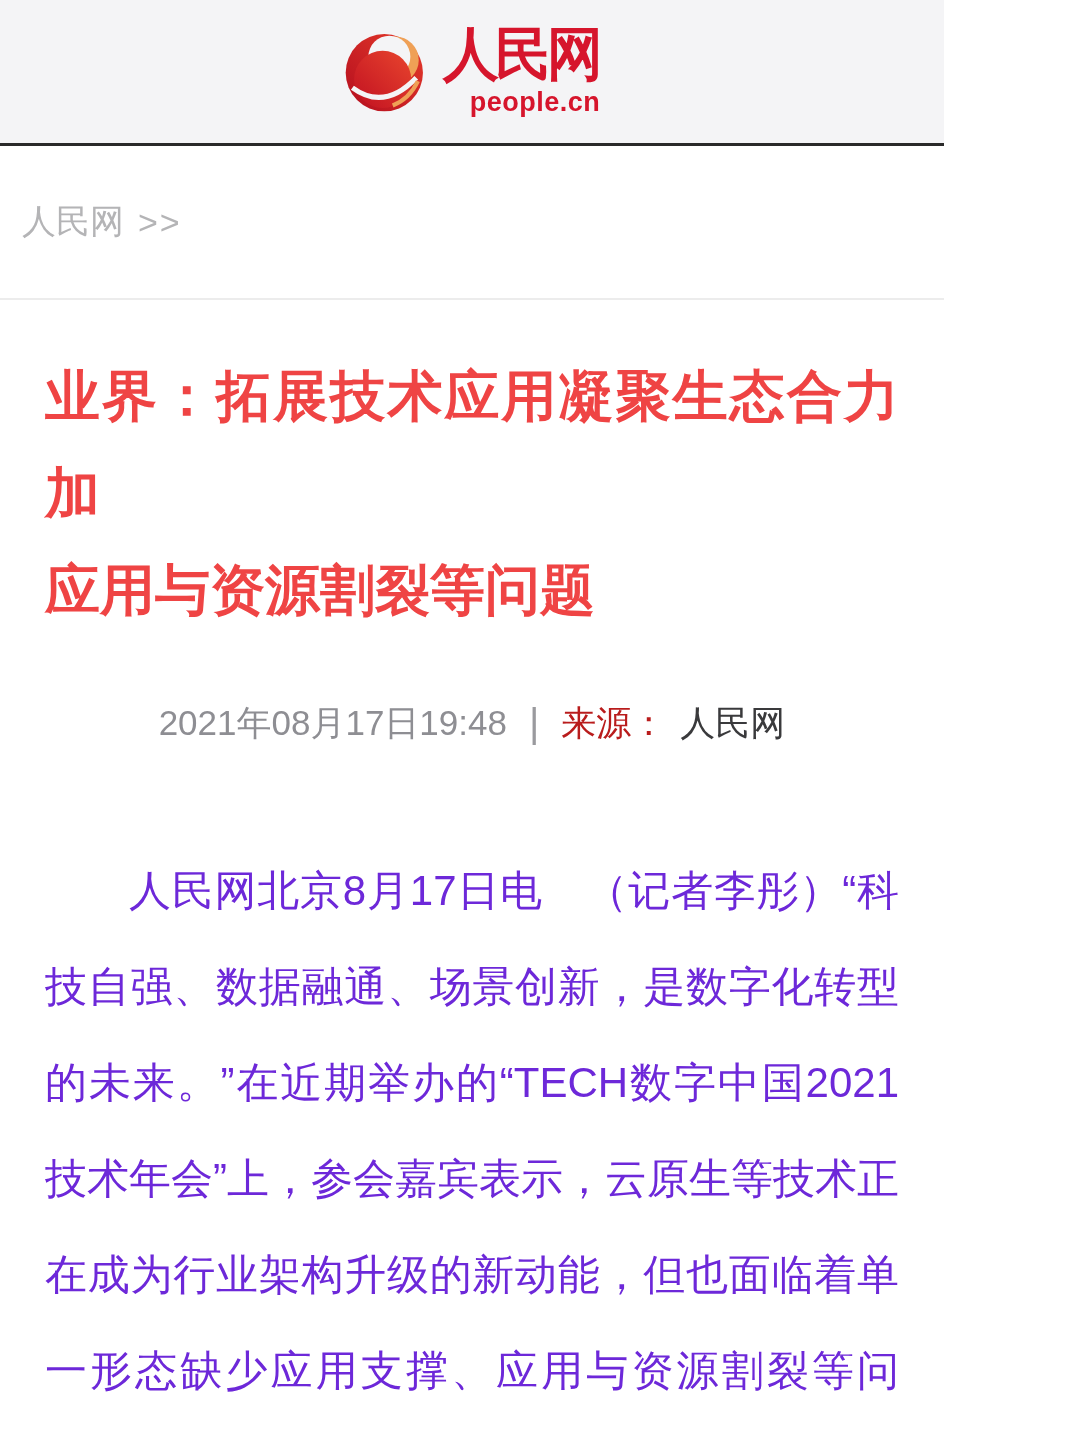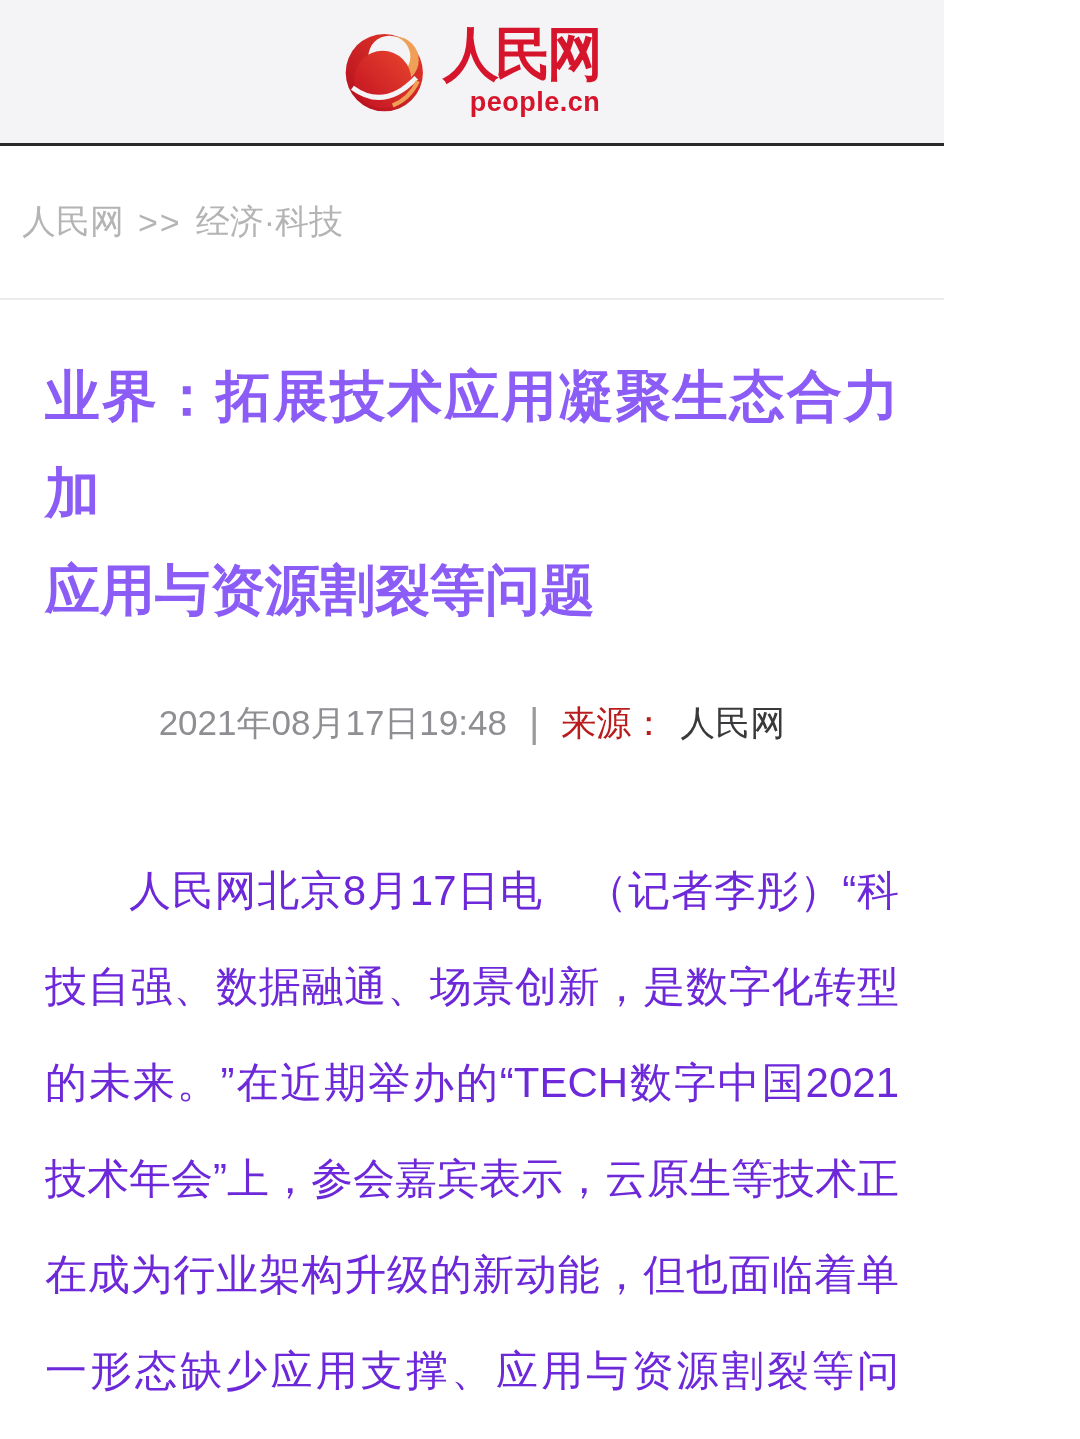--- a/index.html
+++ b/index.html
@@ -67,21 +67,21 @@
   .breadcrumb .bc-link { color: #b4b4b6; text-decoration: none; cursor: pointer; }
   .bc-sep { margin: 0 14px; letter-spacing: 2px; }
 
   
   .article { padding: 0 45px; }
 
   .article-title {
     margin-top: 48px;
     font-size: 55px;
     font-weight: bold;
-    color: #8b5cf6;
+    color: #ef4444;
     line-height: 97px;
   }
   .title-line-1 { text-align: justify; text-align-last: justify; }
   .title-line-2 { text-align: left; }
 
   .article-meta {
     margin-top: 60px;
     display: flex;
     justify-content: center;
     align-items: center;
@@ -140,21 +140,20 @@
       <div class="logo-text">
         <div class="logo-wordmark">人民网</div>
         <div class="logo-domain">people.cn</div>
       </div>
     </div>
   </header>
 
   <nav class="breadcrumb">
     <a class="bc-link">人民网</a>
     <span class="bc-sep">&gt;&gt;</span>
-    <a class="bc-link">经济·科技</a>
   </nav>
 
   <main class="article">
 
     <h1 class="article-title">
       <div class="title-line-1">业界：拓展技术应用凝聚生态合力 加</div>
       <div class="title-line-2">应用与资源割裂等问题</div>
     </h1>
 
     <div class="article-meta">

